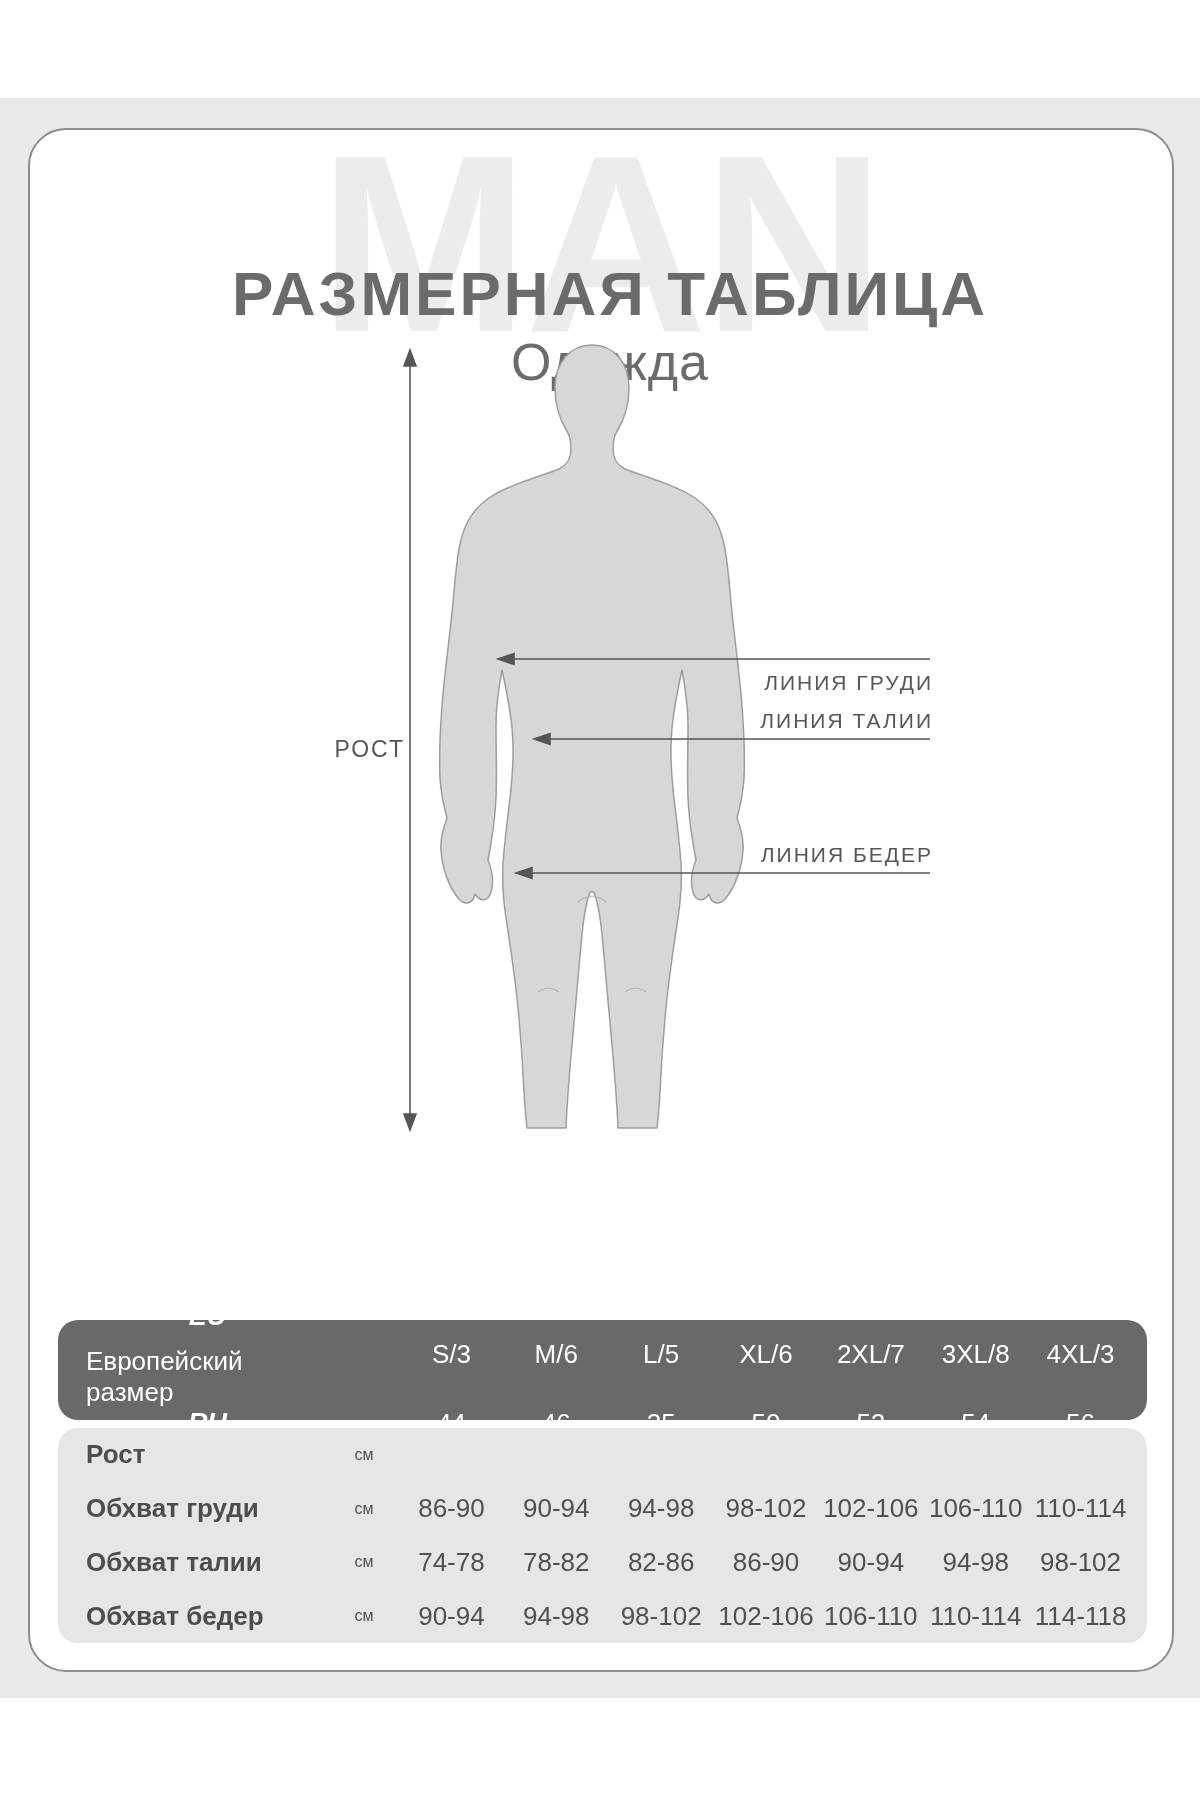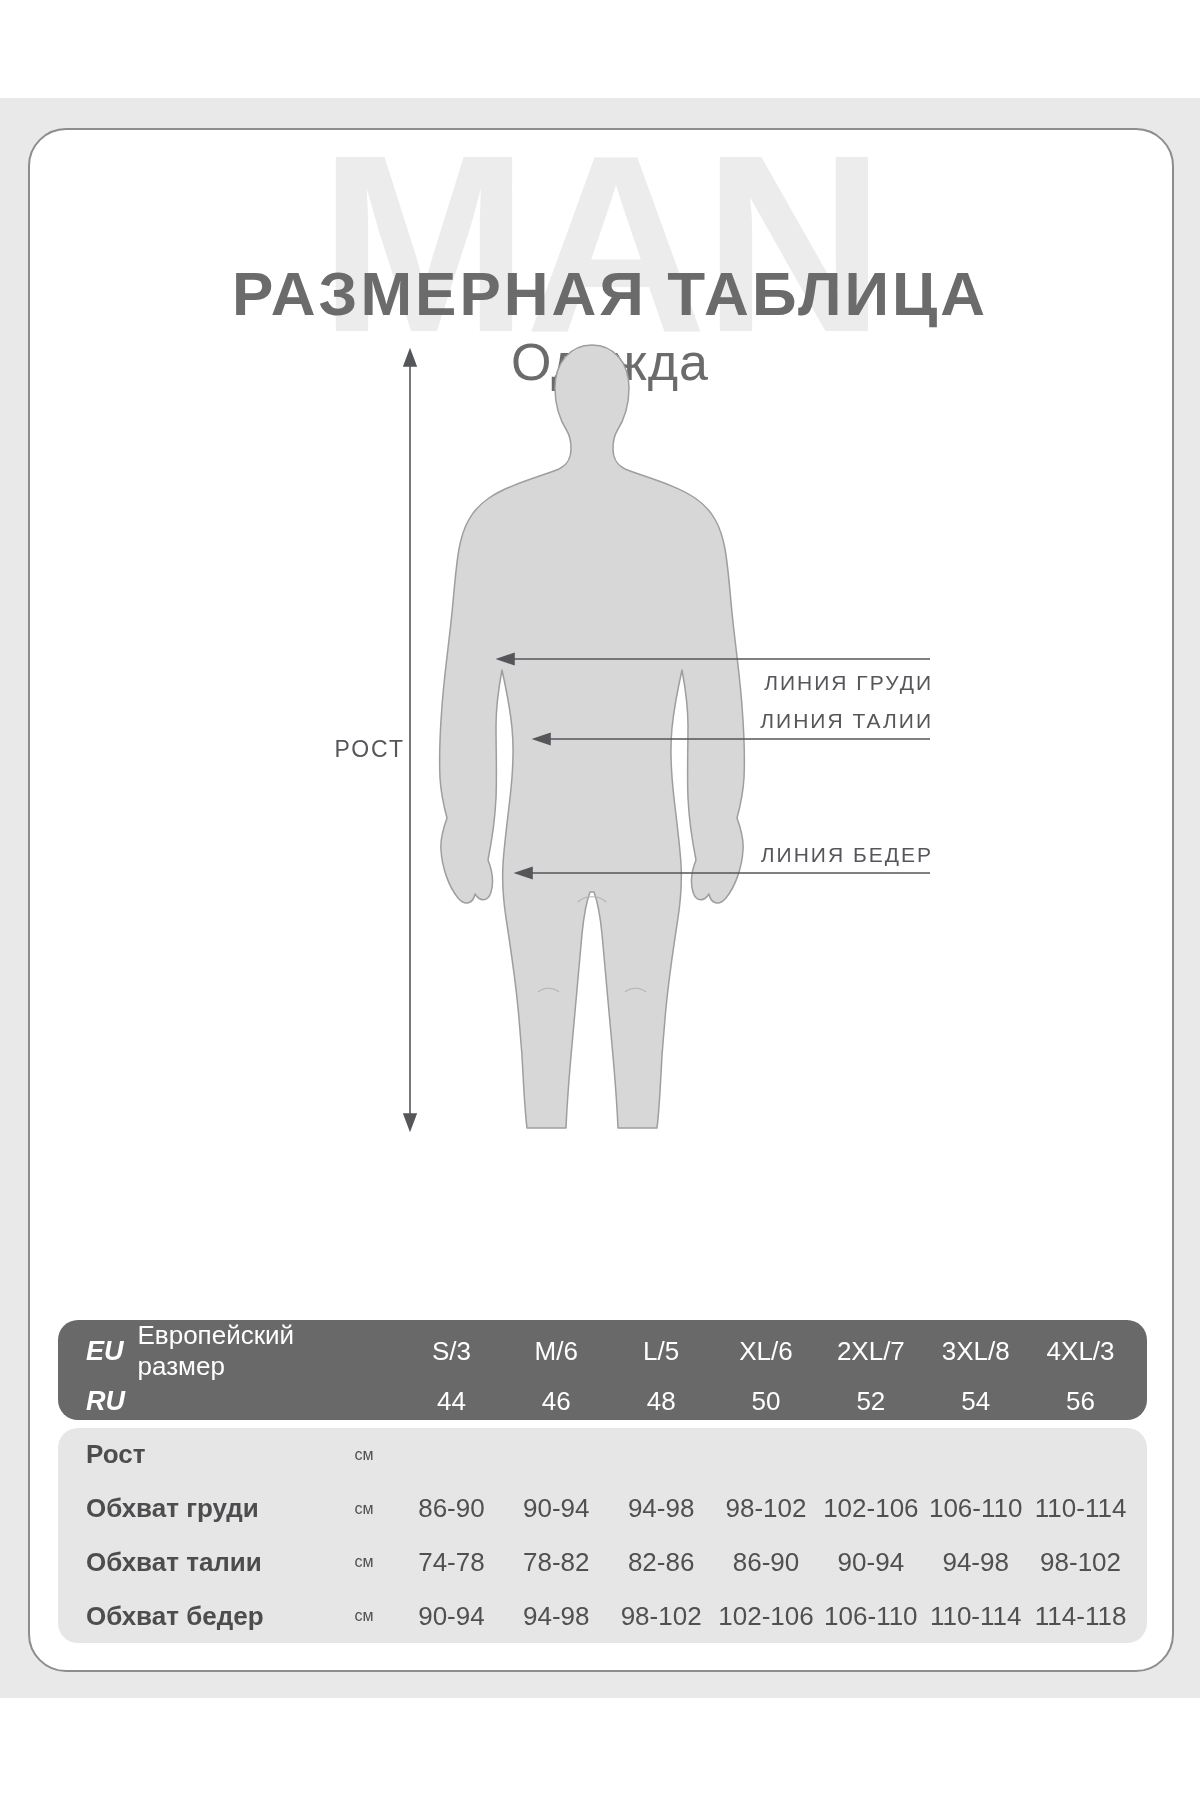--- a/index.html
+++ b/index.html
@@ -27,21 +27,21 @@
   .thead{position:absolute;left:58px;top:1320px;width:1089px;height:100px;background:#696969;
         border-radius:20px;z-index:2;display:flex;flex-direction:column;justify-content:center;
         box-sizing:border-box;}
   .tbody{position:absolute;left:58px;top:1428px;width:1089px;height:215px;background:#e6e6e6;
         border-radius:20px;z-index:2;display:flex;flex-direction:column;box-sizing:border-box;}
   .trow{display:grid;grid-template-columns:255px 70px repeat(7,1fr);align-items:center;
         padding:0 14px 0 16px;flex:1;}
   .thead .trow{color:#ffffff;font-size:26px;font-weight:500;}
   .tbody .trow{color:#505052;font-size:26px;font-weight:500;}
   .cell{ text-align:center;white-space:nowrap;}
-  .cell-label{display:flex;align-items:center;gap:14px;text-align:left;padding-left:12px;}
+  .cell-label{display:flex;align-items:center;gap:14px;text-align:left;padding-left:12px;flex-direction:column;}
   .code{font-style:italic;font-weight:700;font-size:27px;}
   .row-label{text-align:left;padding-left:12px;font-weight:600;color:#4d4d4f;}
   .unit{text-align:center;font-size:16px;}
   .span-cell{grid-column:3 / -1;text-align:center;}
 </style>
 </head>
 <body>
 
 <div class="page">
   <div class="band"></div>
@@ -121,21 +121,21 @@
       <div class="cell">3XL/8</div>
       <div class="cell">4XL/3</div>
     </div>
     <div class="trow">
       <div class="cell-label">
         <span class="code">RU</span>
       </div>
       <div class="cell"></div>
       <div class="cell">44</div>
       <div class="cell">46</div>
-      <div class="cell">48</div>
+      <div class="cell">35</div>
       <div class="cell">50</div>
       <div class="cell">52</div>
       <div class="cell">54</div>
       <div class="cell">56</div>
     </div>
   </div>
 
   <div class="tbody">
     <div class="trow">
       <div class="row-label">Рост</div>

